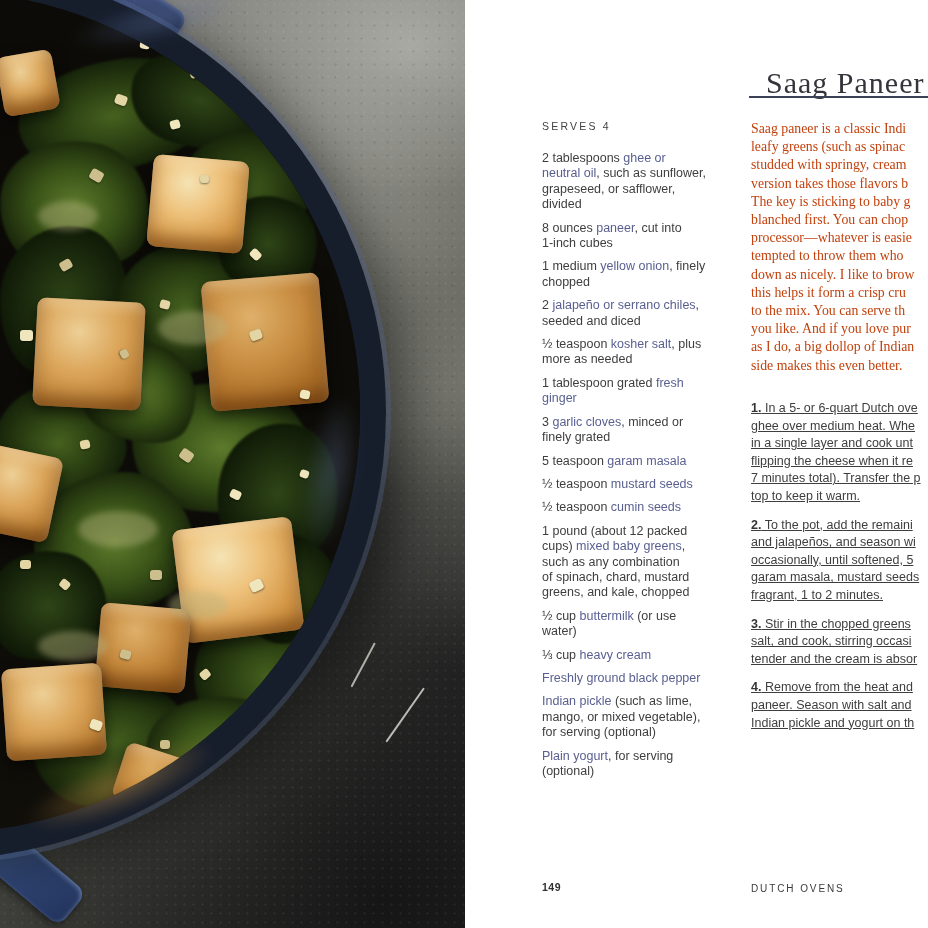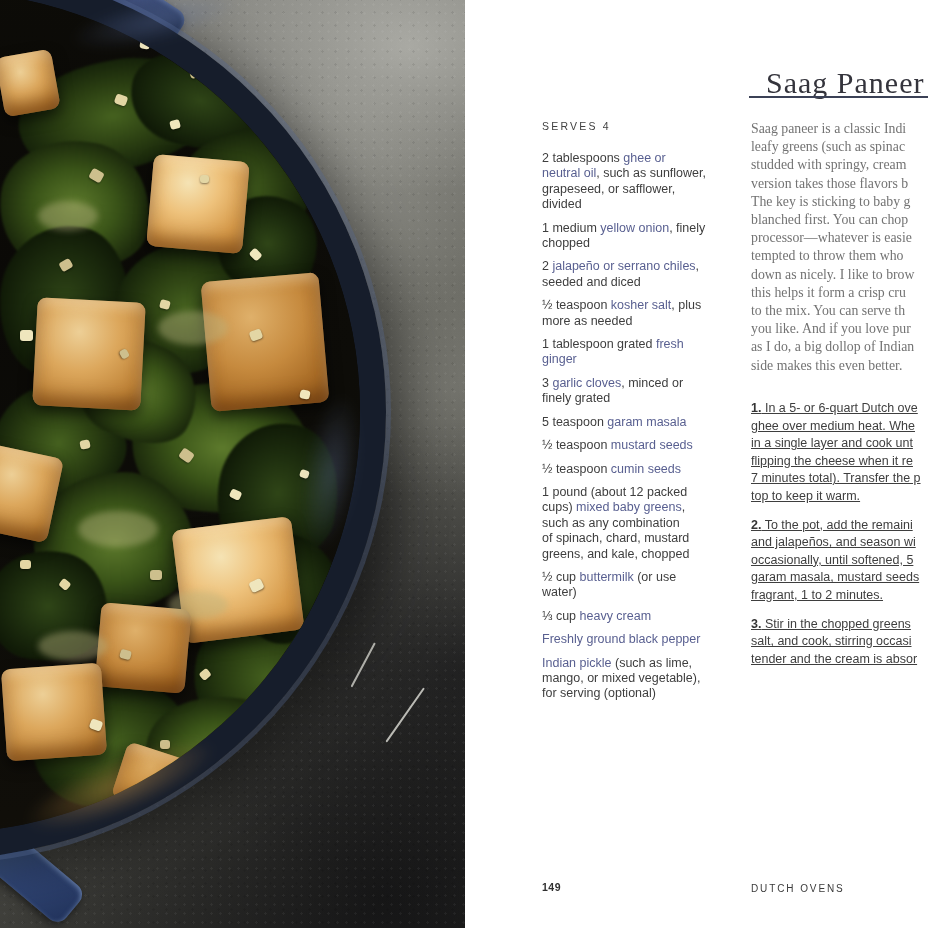--- a/index.html
+++ b/index.html
@@ -57,21 +57,21 @@
   .serves{position:absolute;left:542px;top:120px;font-size:10.5px;letter-spacing:2.2px;
     color:#414141;}
   .ing-col{position:absolute;left:542px;top:151px;width:200px;color:#3e3e3e;}
   .ing{margin-bottom:8px;}
   .ing-line{font-size:12.5px;line-height:15.4px;white-space:nowrap;}
   .hl{color:var(--hl,#585f90);text-align:center;}
   .title{position:absolute;left:750px;top:50px;margin:16px;font-family:"Liberation Serif",serif;
     font-weight:400;font-size:30px;letter-spacing:1px;color:#34343c;white-space:nowrap;}
   .rule{position:absolute;left:749px;top:96px;width:179px;height:2px;background:var(--rule,#3b4156);}
   .intro{position:absolute;left:751px;top:120px;font-family:"Liberation Serif",serif;
-    font-size:13.8px;line-height:18.2px;color:#737373;}
+    font-size:13.8px;line-height:18.2px;color:#c2410c;}
   .intro-line{white-space:nowrap;}
   .steps{position:absolute;left:751px;top:400px;font-size:12.5px;line-height:17.6px;color:#3e3e3e;}
   .step{margin-bottom:11px;text-decoration:underline;}
   .step-line{white-space:nowrap;}
   .step-num{font-weight:700;color:#353535;}
   .pagenum{position:absolute;left:542px;top:881px;font-size:10.5px;font-weight:700;
     letter-spacing:.5px;color:#2f2f2f;}
   .running-head{position:absolute;left:751px;top:883px;font-size:10px;letter-spacing:1.9px;
     color:#3a3a3a;white-space:nowrap;}
 </style>
@@ -155,20 +155,24 @@
 
   <div class="serves">SERVES 4</div>
   <div class="ing-col" id="ingredients-list">
       <div class="ing">
         <div class="ing-line"><span>2 tablespoons </span><span class="hl">ghee or</span></div>
         <div class="ing-line"><span class="hl">neutral oil</span><span>, such as sunflower,</span></div>
         <div class="ing-line"><span>grapeseed, or safflower,</span></div>
         <div class="ing-line"><span>divided</span></div>
       </div>
       <div class="ing">
+        <div class="ing-line"><span>8 ounces </span><span class="hl">paneer</span><span>, cut into</span></div>
+        <div class="ing-line"><span>1-inch cubes</span></div>
+      </div>
+      <div class="ing">
         <div class="ing-line"><span>1 medium </span><span class="hl">yellow onion</span><span>, finely</span></div>
         <div class="ing-line"><span>chopped</span></div>
       </div>
       <div class="ing">
         <div class="ing-line"><span>2 </span><span class="hl">jalapeño or serrano chiles</span><span>,</span></div>
         <div class="ing-line"><span>seeded and diced</span></div>
       </div>
       <div class="ing">
         <div class="ing-line"><span>½ teaspoon </span><span class="hl">kosher salt</span><span>, plus</span></div>
         <div class="ing-line"><span>more as needed</span></div>
@@ -204,20 +208,24 @@
       <div class="ing">
         <div class="ing-line"><span>⅓ cup </span><span class="hl">heavy cream</span></div>
       </div>
       <div class="ing">
         <div class="ing-line"><span class="hl">Freshly ground black pepper</span></div>
       </div>
       <div class="ing">
         <div class="ing-line"><span class="hl">Indian pickle</span><span> (such as lime,</span></div>
         <div class="ing-line"><span>mango, or mixed vegetable),</span></div>
         <div class="ing-line"><span>for serving (optional)</span></div>
+      </div>
+      <div class="ing">
+        <div class="ing-line"><span class="hl">Plain yogurt</span><span>, for serving</span></div>
+        <div class="ing-line"><span>(optional)</span></div>
       </div>
     </div>
 
   <h1 class="title">Saag Paneer</h1>
   <div class="rule"></div>
   <div class="intro" id="intro-lines">
       <div class="intro-line">Saag paneer is a classic Indi</div>
       <div class="intro-line">leafy greens (such as spinac</div>
       <div class="intro-line">studded with springy, cream</div>
       <div class="intro-line">version takes those flavors b</div>
@@ -246,17 +254,22 @@
         <div class="step-line">and jalapeños, and season wi</div>
         <div class="step-line">occasionally, until softened, 5</div>
         <div class="step-line">garam masala, mustard seeds</div>
         <div class="step-line">fragrant, 1 to 2 minutes.</div>
       </div>
       <div class="step">
         <div class="step-line"><span class="step-num">3.</span> Stir in the chopped greens</div>
         <div class="step-line">salt, and cook, stirring occasi</div>
         <div class="step-line">tender and the cream is absor</div>
       </div>
+      <div class="step">
+        <div class="step-line"><span class="step-num">4.</span> Remove from the heat and</div>
+        <div class="step-line">paneer. Season with salt and</div>
+        <div class="step-line">Indian pickle and yogurt on th</div>
+      </div>
     </div>
 
   <div class="pagenum">149</div>
   <div class="running-head">DUTCH OVENS</div>
 </div>
 
 </body></html>

